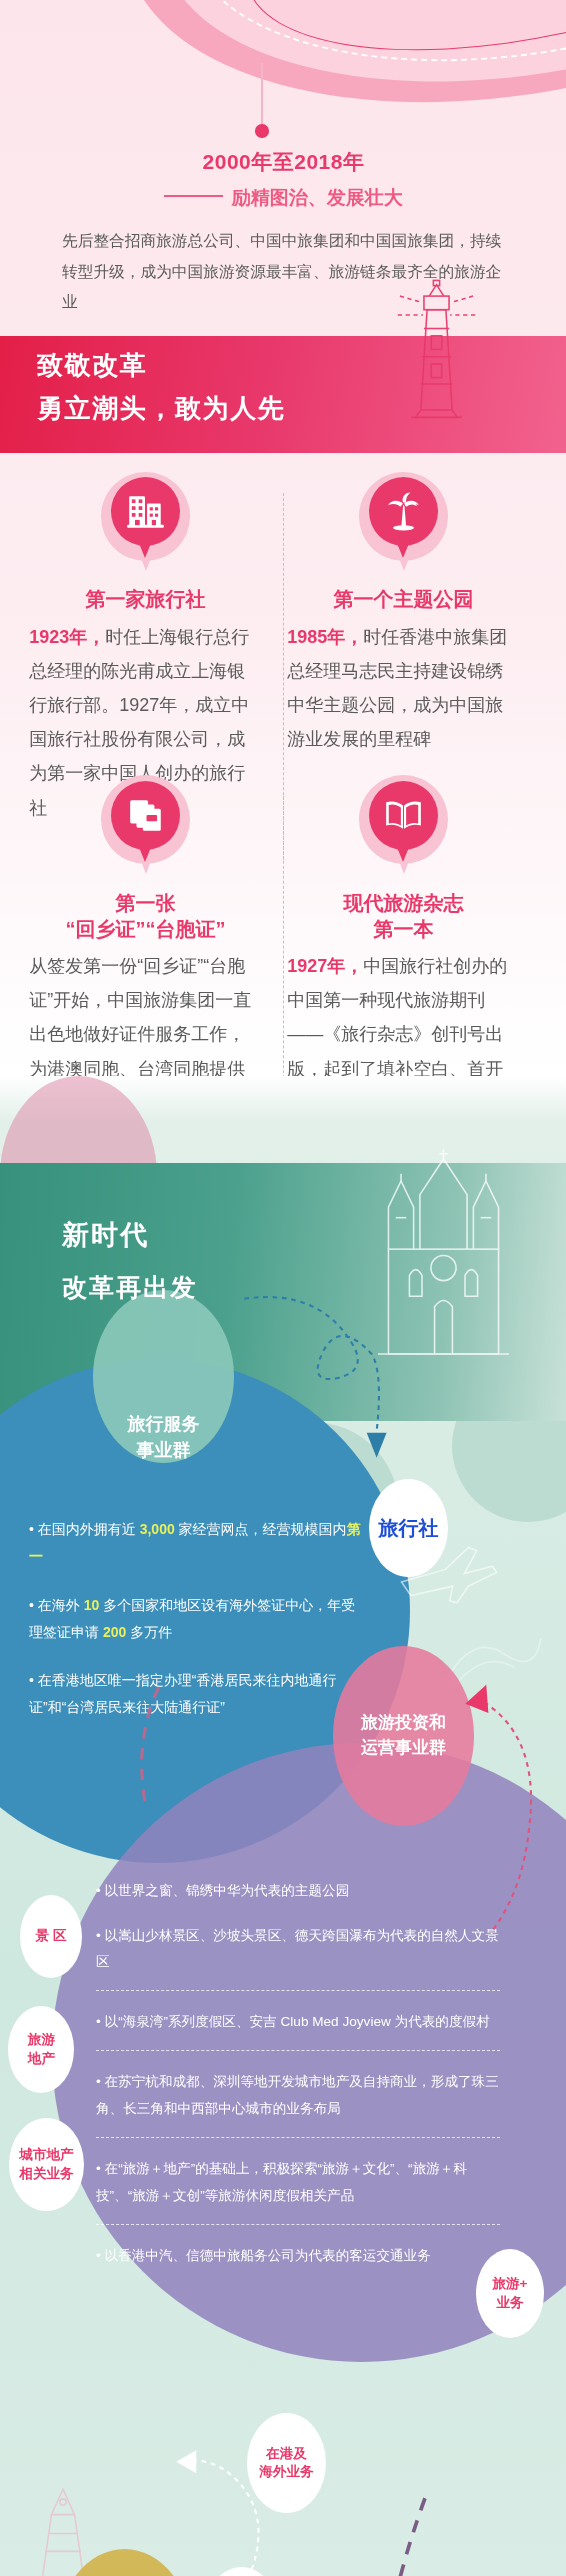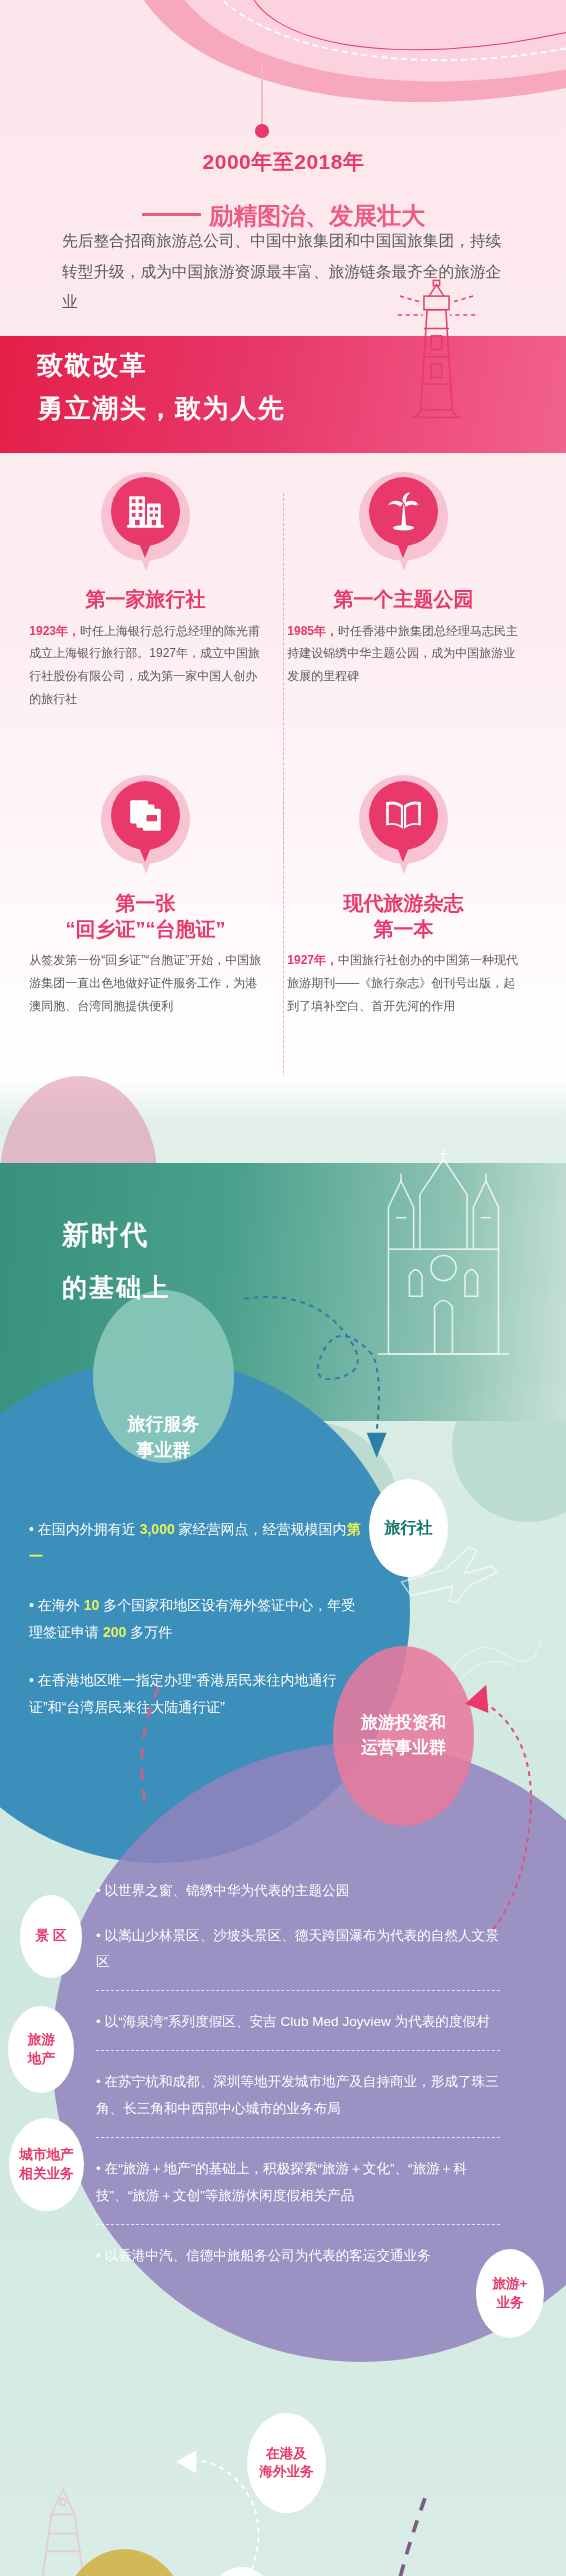--- a/index.html
+++ b/index.html
@@ -45,21 +45,21 @@
     left:261px; top:63px;
   }
 
   .era-head {
     position:absolute; left:0; width:567px; text-align:center; z-index:5;
   }
   #era-year {
     top:148px; font-size:21px; font-weight:bold; color:#e8396a; letter-spacing:0.5px;
   }
   #era-sub {
-    top:200px; font-size:24px; font-weight:bold; color:#ef5a82;
+    top:185px; font-size:19px; font-weight:bold; color:#ef5a82;
   }
   #era-sub .dash {
     display:inline-block; width:59px; height:2.6px; background:#ef5a82;
     vertical-align:middle; margin-right:8.4px; position:relative; top:-3.1px;
   }
   #era-body {
     position:absolute; left:62px; top:226px; width:446px;
     font-size:15.7px; line-height:1.95; color:#5a5a5a; text-align:left;
   }
 
@@ -119,21 +119,21 @@
   }
   .pin-glyph {
     position:absolute; left:10px; top:5.2px; width:69px; height:69px;
     z-index:3; display:flex; align-items:center; justify-content:center;
   }
   .card-title {
     font-size:20px; font-weight:bold; color:#e8396a; line-height:1.3;
     margin-bottom:7.3px;
   }
   .card-body {
-    font-size:12px; line-height:1.9; color:#5a5a5a; text-align:left;
+    font-size:18px; line-height:1.9; color:#5a5a5a; text-align:left;
     padding:0 7.3px;
   }
   .card-body .hl { color:#e8396a; font-weight:bold; }
 
   
   #sec-green {
     position:absolute; left:0; top:1076px; width:567px; height:1500px;
     background:linear-gradient(180deg,#ffffff 0%,#e3f0ea 3%,#d8ece4 25%,#cfe8df 60%,#d9ece5 100%);
     overflow:hidden;
   }
@@ -169,21 +169,21 @@
     font-size:18px; font-weight:bold; color:#ffffff; line-height:1.45;
   }
   .tag-ell {
     position:absolute; border-radius:50%; background:#ffffff; z-index:6;
     display:flex; align-items:center; justify-content:center; text-align:center;
     box-shadow:0 0 0 0 rgba(0,0,0,0);
   }
   #tag-lvxingshe {
     left:369px; top:403px; width:79px; height:98px;
   }
-  #tag-lvxingshe span { font-size:16px; color:#0f766e; font-weight:bold; }
+  #tag-lvxingshe span { font-size:20px; color:#1d4ed8; font-weight:bold; }
 
   .bullets-blue {
     position:absolute; left:29px; top:440px; width:336px; z-index:5;
     color:#ffffff; font-size:14px; line-height:1.95;
   }
   .bullets-blue p { margin-bottom:21px; }
   .num-y { color:#e8f05a; font-weight:bold; }
 
   
   #blob-purple {
@@ -416,21 +416,21 @@
         <path d="M157 18 L173 18"></path>
       <path d="M84 70 L84 56"></path>
         <path d="M246 70 L246 56"></path>
       <path d="M74 140 L94 140"></path>
         <path d="M236 140 L256 140"></path>
     </g>
   </svg>
 
   <div id="banner-green"></div>
   <div id="banner-green-title">新时代</div>
-  <div id="banner-green-sub">的基础上</div>
+  <div id="banner-green-sub">改革再出发</div>
 
   <div class="blob" id="blob-blue"></div>
 
   <svg id="plane" width="105" height="68" viewBox="0 0 200 130">
     <g fill="none" stroke="#ffffff" stroke-width="3" opacity=".85">
       <path d="M12 84 L96 60 L140 18 L156 24 L132 68 L186 54 L194 66 L140 92 L118 124 L104 120 L110 92 L30 110 Z"></path>
     </g>
   </svg>
   <svg id="swirl" width="105" height="79" viewBox="0 0 200 150">
     <g fill="none" stroke="#ffffff" stroke-width="3" opacity=".6">

